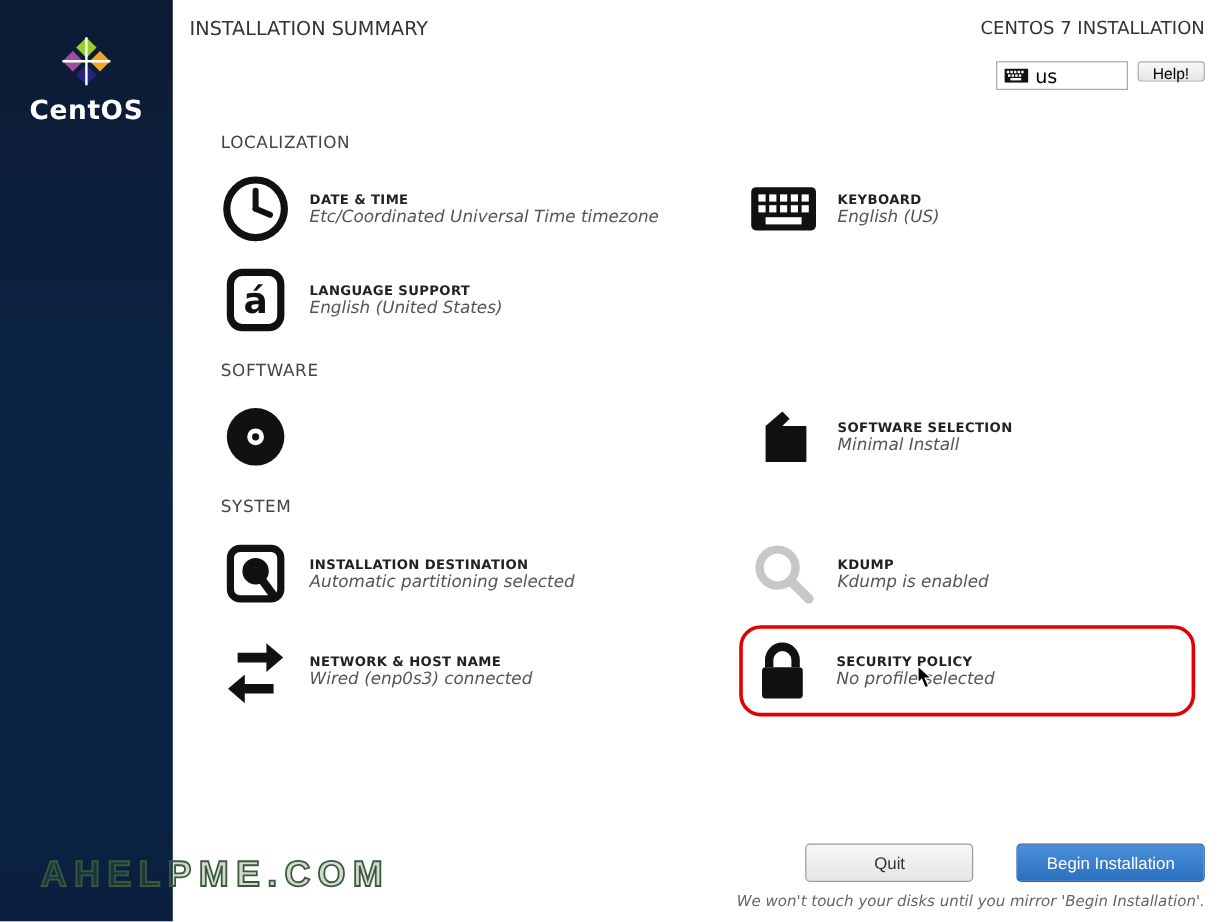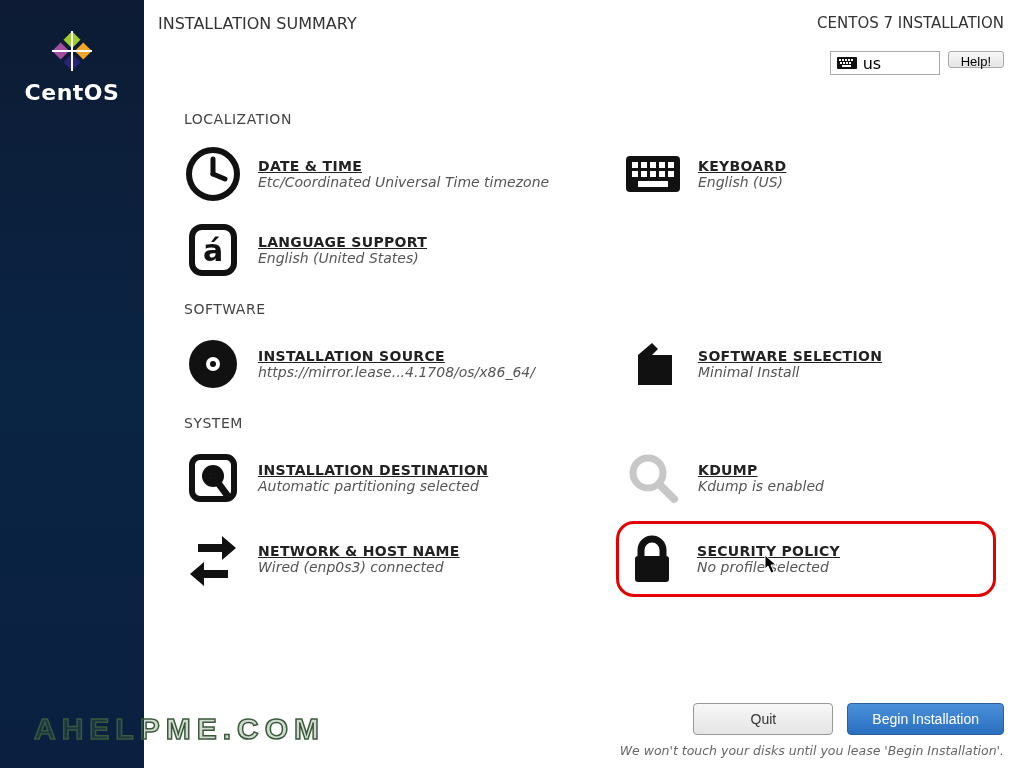--- a/index.html
+++ b/index.html
@@ -16,25 +16,25 @@
   .header-right .controls { display: flex; gap: 8px; justify-content: flex-end; }
   .kbd-box { display: flex; align-items: center; background: #fff; border: 1px solid #aaa; padding: 2px 6px; height: 24px; width: 110px; font-size: 16px; }
   .kbd-box svg { margin-right: 6px; }
   .help-btn { background: linear-gradient(#f7f7f7,#e5e5e5); border: 1px solid #aaa; padding: 2px 12px; height: 17px; font-size: 13px; border-radius: 3px; cursor: pointer; }
   .content { flex: 1; padding: 20px 20px 0 40px; overflow: hidden; }
   .section-title { font-size: 14px; color: #444; margin: 18px 0 14px 0; letter-spacing: 0.5px; }
   .section-title.first { margin-top: 16px; }
   .row { display: flex; gap: 60px; margin-bottom: 10px; }
   .spoke { display: flex; align-items: center; gap: 16px; width: 380px; padding: 4px 0; cursor: pointer; }
   .spoke .ic { width: 58px; height: 58px; display: flex; align-items: center; justify-content: center; }
-  .spoke .txt .title { font-size: 14px; font-weight: bold; color: #222; letter-spacing: 0.3px; text-decoration: underline; }
+  .spoke .txt .title { font-size: 11px; font-weight: bold; color: #222; letter-spacing: 0.3px; }
   .spoke .txt .sub { font-size: 14px; color: #555; font-style: italic; }
   .highlight { border: 3px solid #e40000; border-radius: 18px; padding: 6px 10px 6px 4px; margin-left: -8px; }
   .footer { padding: 0 20px 10px 20px; }
-  .footer-buttons { display: flex; justify-content: flex-end; gap: 14px; margin-bottom: 8px; }
+  .footer-buttons { display: flex; justify-content: flex-end; gap: 36px; margin-bottom: 8px; }
   .btn { border: 1px solid #999; border-radius: 4px; padding: 7px 24px; font-size: 14px; cursor: pointer; }
   .btn-quit { background: linear-gradient(#f7f7f7,#e5e5e5); color: #333; width: 140px; }
   .btn-begin { background: linear-gradient(#4a90d9,#2a6fc0); color: #fff; border-color: #2a5fa0; }
   .footer-note { text-align: right; font-size: 12.5px; color: #666; font-style: italic; }
   .watermark { position: absolute; left: 34px; bottom: 22px; font-size: 30px; font-weight: bold; font-family: "Arial Black", sans-serif; letter-spacing: 6px; color: rgba(70,110,70,0.25); -webkit-text-stroke: 1.5px #3a5a3a; pointer-events:none;}
   .cursor-ptr { position: absolute; left: 762px; top: 554px; pointer-events: none; }
 </style>
 </head>
 <body>
 
@@ -143,24 +143,20 @@
     <div class="section-title">SOFTWARE</div>
     <div class="row">
       <div class="spoke">
         <div class="ic">
           <svg viewBox="0 0 58 58" width="58" height="58">
               <circle cx="29" cy="29" r="24" fill="#111"></circle>
               <circle cx="29" cy="29" r="7" fill="#fff"></circle>
               <circle cx="29" cy="29" r="3" fill="#111"></circle>
             </svg>
         </div>
-        <div class="txt">
-          <div class="title">INSTALLATION SOURCE</div>
-          <div class="sub">https://mirror.lease...4.1708/os/x86_64/</div>
-        </div>
       </div>
       <div class="spoke">
         <div class="ic">
           <svg viewBox="0 0 58 58" width="58" height="58">
               <path d="M14 20 L14 50 L48 50 L48 20 Z" fill="#111"></path>
               <path d="M14 20 L28 8 L34 14 L22 26 Z" fill="#111"></path>
             </svg>
         </div>
         <div class="txt">
           <div class="title">SOFTWARE SELECTION</div>
@@ -225,21 +221,21 @@
       </div>
     </div>
 
   </div>
 
   <div class="footer">
     <div class="footer-buttons">
       <button class="btn btn-quit">Quit</button>
       <button class="btn btn-begin">Begin Installation</button>
     </div>
-    <div class="footer-note">We won't touch your disks until you lease 'Begin Installation'.</div>
+    <div class="footer-note">We won't touch your disks until you mirror 'Begin Installation'.</div>
   </div>
 </div>
 
 <div class="watermark">AHELPME.COM</div>
 
 <svg class="cursor-ptr" width="16" height="20" viewBox="0 0 16 20">
   <path d="M3 1 L3 15 L6 12 L9 19 L12 18 L9 11 L14 11 Z" fill="#000" stroke="#fff" stroke-width="1"></path>
 </svg>
 
 </body></html>

